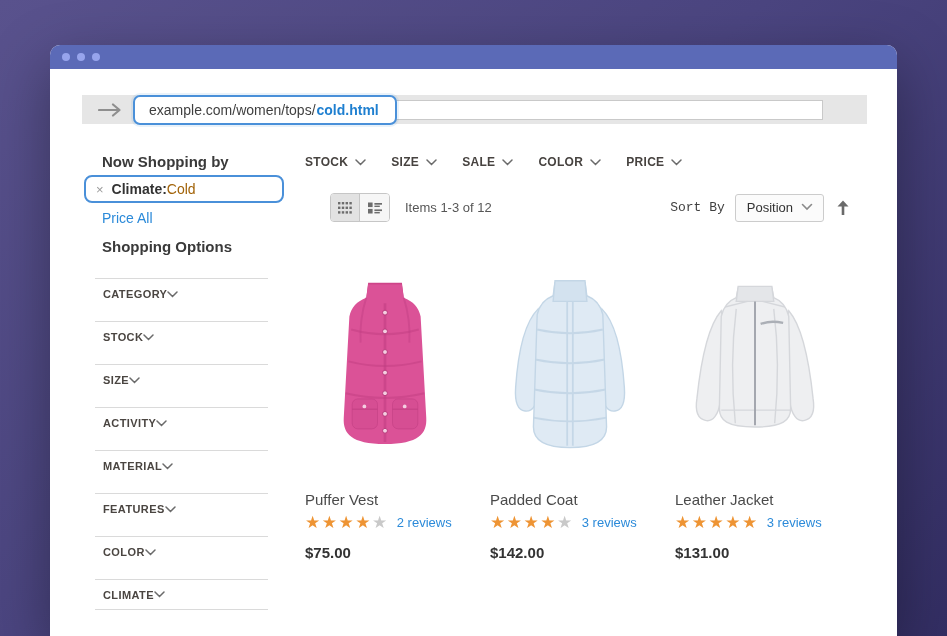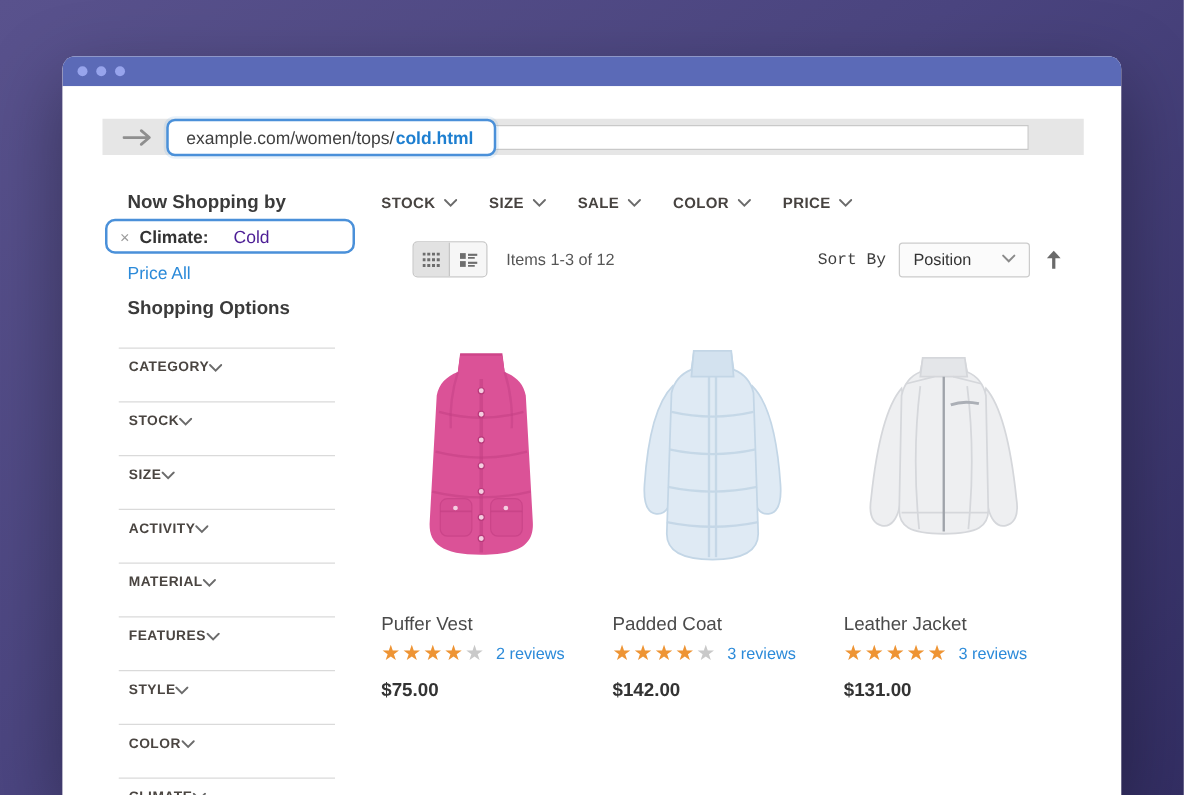--- a/index.html
+++ b/index.html
@@ -42,21 +42,21 @@
   .side-heading { position:absolute; left:52px; font-size:15px; font-weight:700; color:#3A3A3A; }
   .h-now { top:84px; }
   .h-options { top:169px; }
   .chip {
     position:absolute; left:34px; top:106px; width:200px; height:28px;
     border:2px solid #4A90D9; border-radius:8px; background:#fff;
     display:flex; align-items:center; padding:0 10px; font-size:14px;
   }
   .chip .x { color:#9B9B9B; font-size:13px; margin-right:8px; cursor:pointer; }
   .chip .lbl { font-weight:700; color:#333; }
-  .chip .val { color:#4c1d95; margin-left:20px; }
+  .chip .val { color:#a16207; margin-left:0; }
   .clear-all { position:absolute; left:52px; top:141px; font-size:14px; color:#2B8AD9; text-decoration:none; }
   .accordion { position:absolute; left:45px; top:197px; width:173px; list-style:none; }
   .accordion li {
     height:31px; display:flex; align-items:center; 
     border-top:1px solid #DADADA; padding:0 6px 0 8px; cursor:pointer;margin-top:12px;
   }
   .accordion li:last-child { border-bottom:1px solid #DADADA; }
   .accordion .opt-label { font-size:11px; font-weight:700; letter-spacing:.4px; color:#4A4541; text-transform:uppercase; }
   .chev { display:flex; flex:0 0 auto; }
 
@@ -67,21 +67,21 @@
     font-size:12px; font-weight:700; letter-spacing:.3px; color:#474340; text-transform:uppercase; }
 
   .toolbar { position:absolute; top:124px; width:545px; display:flex; align-items:center;padding-left:25px; }
   .view-toggle { display:flex; border:1px solid #C6C6C6; border-radius:4px; overflow:hidden; }
   .vt-btn { width:29px; height:27px; display:flex; align-items:center; justify-content:center; cursor:pointer; background:#F6F6F6; }
   .vt-btn.active { background:#E2E2E2; border-right:1px solid #C6C6C6; }
   .items-count { margin-left:15px; font-size:13px; color:#565656; }
   .tb-spacer { flex:1; }
   .sortby-label { font-size:13px; color:#3F3F3F;font-family:Liberation Mono, monospace; }
   .sort-select {
-    margin-left:10px; display:flex; align-items:center; gap:24px; cursor:pointer;
+    margin-left:10px; display:flex; align-items:center; gap:8px; cursor:pointer;
     border:1px solid #CCCCCC; background:#FBFBFB; border-radius:3px;
     padding:5px 10px 6px 11px; font-size:13px; color:#333;
   }
   .sort-dir { margin-left:12px; display:flex; cursor:pointer; }
 
   
   .products { position:absolute; top:198px; display:flex; }
   .card { width:171px; margin-right:14px; }
   .card-img { width:160px; height:208px; display:flex; align-items:flex-start; justify-content:center; cursor:pointer; }
   .p-name { margin-top:16px; font-size:15px; color:#4A4A4A; cursor:pointer; }
@@ -161,28 +161,20 @@
         <li>
           <span class="opt-label">Material</span>
           <span class="chev">
             <svg width="11" height="7" viewBox="0 0 11 7">
               <path d="M1 1 L5.5 5.5 L10 1" stroke="#6B6B6B" stroke-width="1.5" fill="none" stroke-linecap="round"></path>
             </svg>
           </span>
         </li>
         <li>
           <span class="opt-label">Features</span>
-          <span class="chev">
-            <svg width="11" height="7" viewBox="0 0 11 7">
-              <path d="M1 1 L5.5 5.5 L10 1" stroke="#6B6B6B" stroke-width="1.5" fill="none" stroke-linecap="round"></path>
-            </svg>
-          </span>
-        </li>
-        <li>
-          <span class="opt-label">Style</span>
           <span class="chev">
             <svg width="11" height="7" viewBox="0 0 11 7">
               <path d="M1 1 L5.5 5.5 L10 1" stroke="#6B6B6B" stroke-width="1.5" fill="none" stroke-linecap="round"></path>
             </svg>
           </span>
         </li>
         <li>
           <span class="opt-label">Color</span>
           <span class="chev">
             <svg width="11" height="7" viewBox="0 0 11 7">

